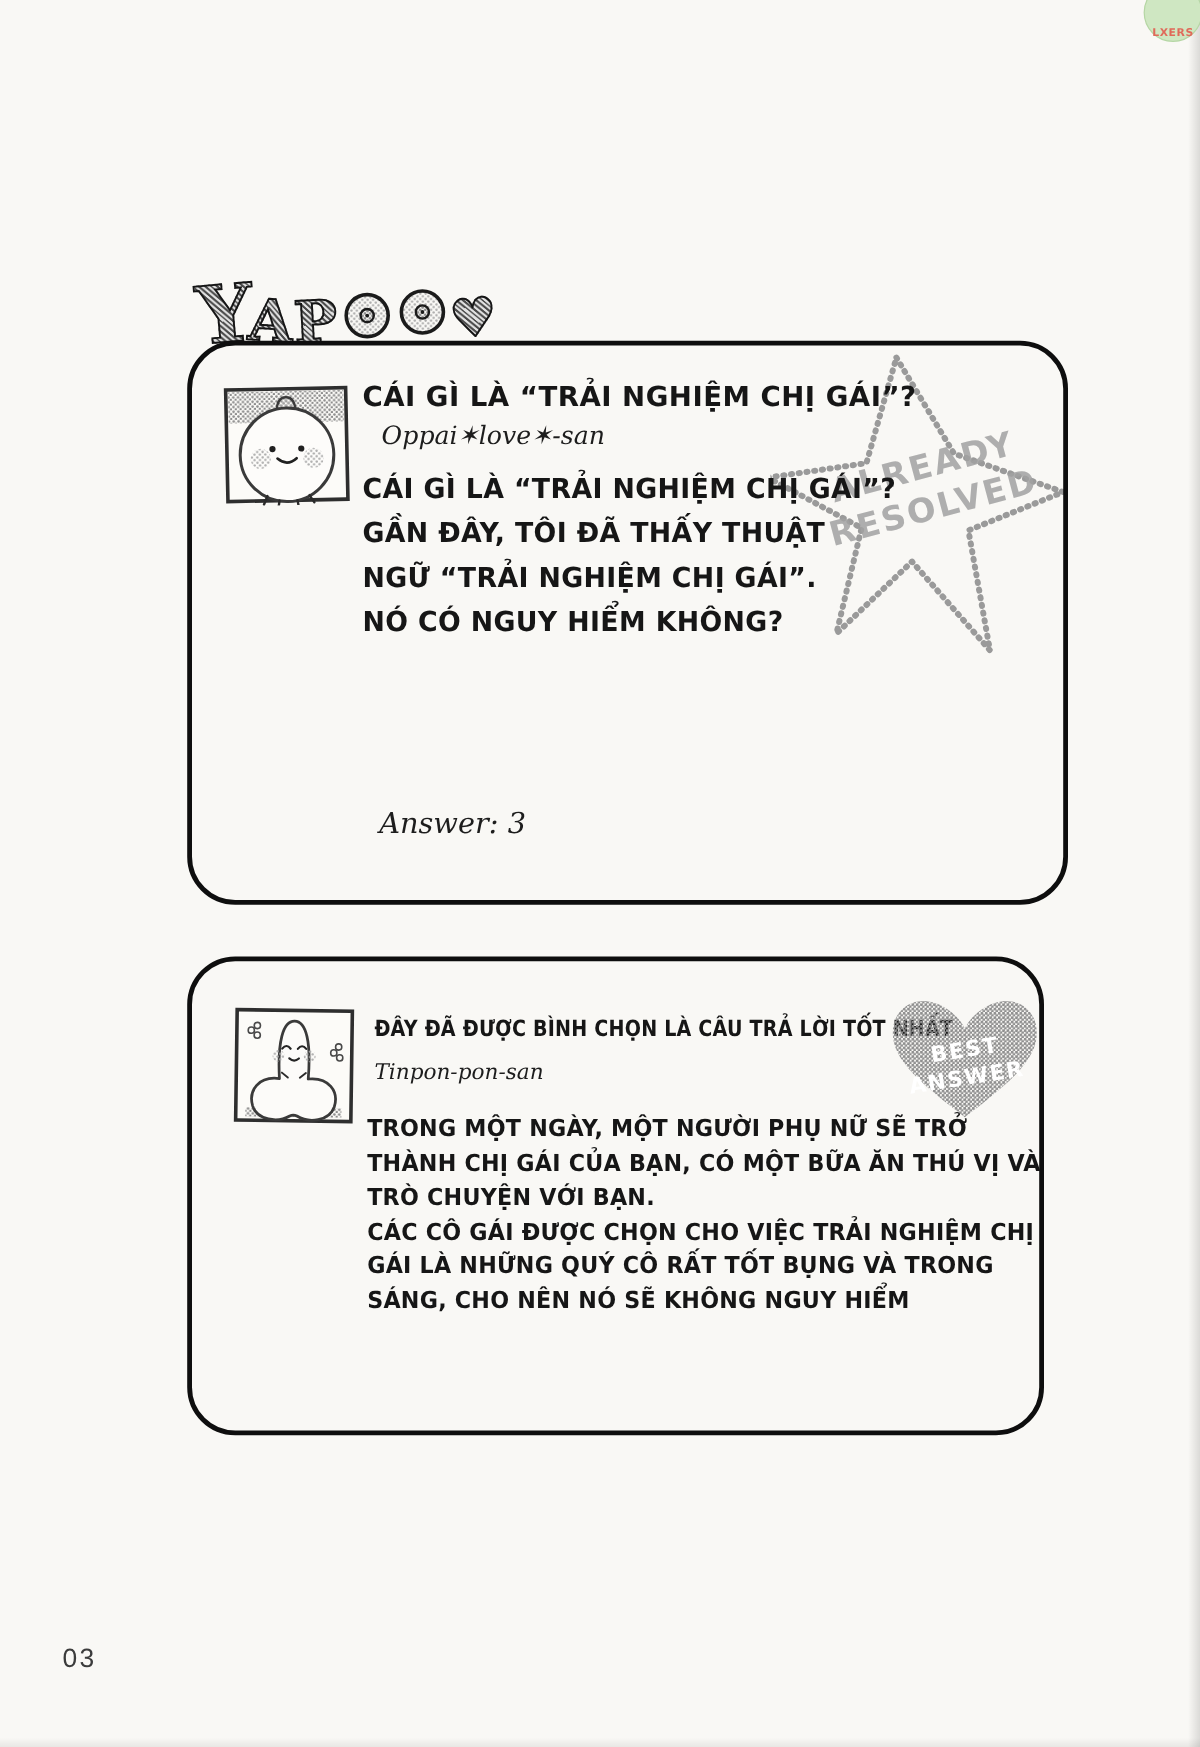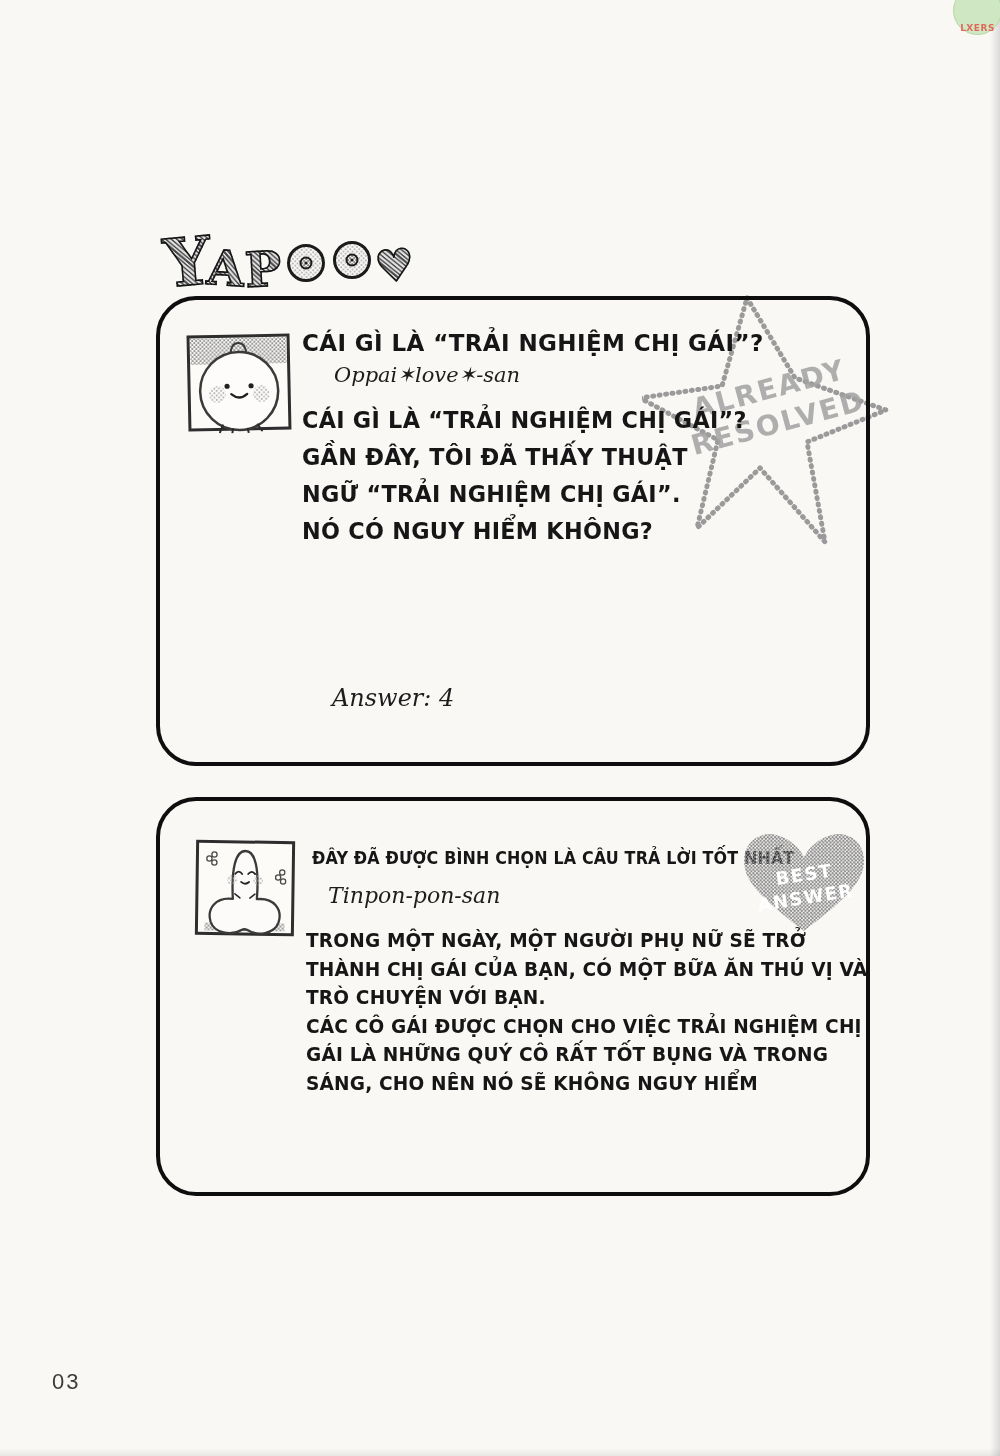--- a/index.html
+++ b/index.html
@@ -32,40 +32,40 @@
   .logo .la{font-size:48px;transform:translateY(-2px) rotate(4deg);margin-left:-4px;}
   .logo .lp{font-size:48px;transform:translateY(-1px) rotate(-3deg);margin-left:1px;}
   .logo .breast-svg{margin:0 0 8px 4px;}
   .logo .lheart{font-size:44px;transform:translateY(-6px) rotate(-6deg);margin-left:2px;}
   .logo .lword{font-family:"DejaVu Serif",serif;font-weight:700;font-size:36px;
     color:#121212;margin:0 0 6px 14px;letter-spacing:1px;}
 
   
   .card{position:absolute;left:156px;width:706px;border:4.5px solid #0e0e0e;
     border-radius:40px;background:transparent;z-index:2;}
-  .card1{top:296px;height:462px;}
+  .card1{top:284px;height:462px;padding-left:20px;}
   .card2{top:797px;height:391px;}
 
   .avatar{position:absolute;}
   .av1{left:26px;top:33px;transform:rotate(-1.2deg);}
   .av2{left:34px;top:38px;transform:rotate(0.8deg);}
 
   .q-title{position:absolute;left:142px;top:30px;font-size:23px;font-weight:700;
     letter-spacing:.4px;white-space:nowrap;}
-  .handwrite{font-family:"DejaVu Serif",serif;font-style:italic;color:#1d1d1d;margin-left:16px;}
+  .handwrite{font-family:"DejaVu Serif",serif;font-style:italic;color:#1d1d1d;}
   .q-user{position:absolute;left:158px;top:63px;font-size:21px;}
   .q-body{position:absolute;left:142px;top:102px;font-size:23px;font-weight:700;
     line-height:37px;letter-spacing:.3px;transform:scaleX(.97);transform-origin:left top;}
   .q-body div,.a-body div{white-space:nowrap;}
   .q-meta-answer{position:absolute;left:156px;top:384px;font-size:24px;}
   .q-meta-reward{position:absolute;left:426px;top:384px;font-size:24px;}
 
   .a-best{position:absolute;left:152px;top:46px;font-size:18.5px;font-weight:700;
     white-space:nowrap;transform:scaleX(.86);transform-origin:left top;letter-spacing:.2px;}
-  .a-user{position:absolute;left:152px;top:82px;font-size:22px;}
+  .a-user{position:absolute;left:152px;top:82px;font-size:18px;}
   .a-body{position:absolute;left:146px;top:126px;font-size:19.5px;font-weight:700;
     line-height:28.5px;letter-spacing:.2px;transform:scaleX(.95);transform-origin:left top;}
   .heart-stamp{position:absolute;left:578px;top:28px;}
 
   
   .star-stamp{position:absolute;left:642px;top:290px;z-index:1;}
 
   .page-num{position:absolute;left:52px;top:1350px;font-size:22px;color:#3c3c3c;
     font-family:"Liberation Sans",sans-serif;letter-spacing:2px;margin-top:19px;}
 </style>
@@ -144,21 +144,21 @@
   <div class="q-title">CÁI GÌ LÀ “TRẢI NGHIỆM CHỊ GÁI”?</div>
   <div class="q-user handwrite">Oppai✶love✶-san</div>
 
   <div class="q-body">
     <div>CÁI GÌ LÀ “TRẢI NGHIỆM CHỊ GÁI”?</div>
     <div>GẦN ĐÂY, TÔI ĐÃ THẤY THUẬT</div>
     <div>NGỮ “TRẢI NGHIỆM CHỊ GÁI”.</div>
     <div>NÓ CÓ NGUY HIỂM KHÔNG?</div>
   </div>
 
-  <div class="q-meta-answer handwrite">Answer: 4</div>
+  <div class="q-meta-answer handwrite">Answer: 3</div>
 </div>
 
 <div class="card card2">
 
   <svg class="avatar av2" width="102" height="99" viewBox="0 0 102 99">
     <rect x="3" y="3" width="96" height="92" fill="#fcfbf8" stroke="#2e2e2e" stroke-width="3"></rect>
     <rect x="11" y="84" width="80" height="8" fill="url(#htA)"></rect>
     <path d="M39,60 C37,30 41,12 51,12 C61,12 65,30 63,60
              C80,58 89,70 85,83 C81,95 64,97 54,91
              C52,90 50,90 48,91 C38,97 21,95 17,83

